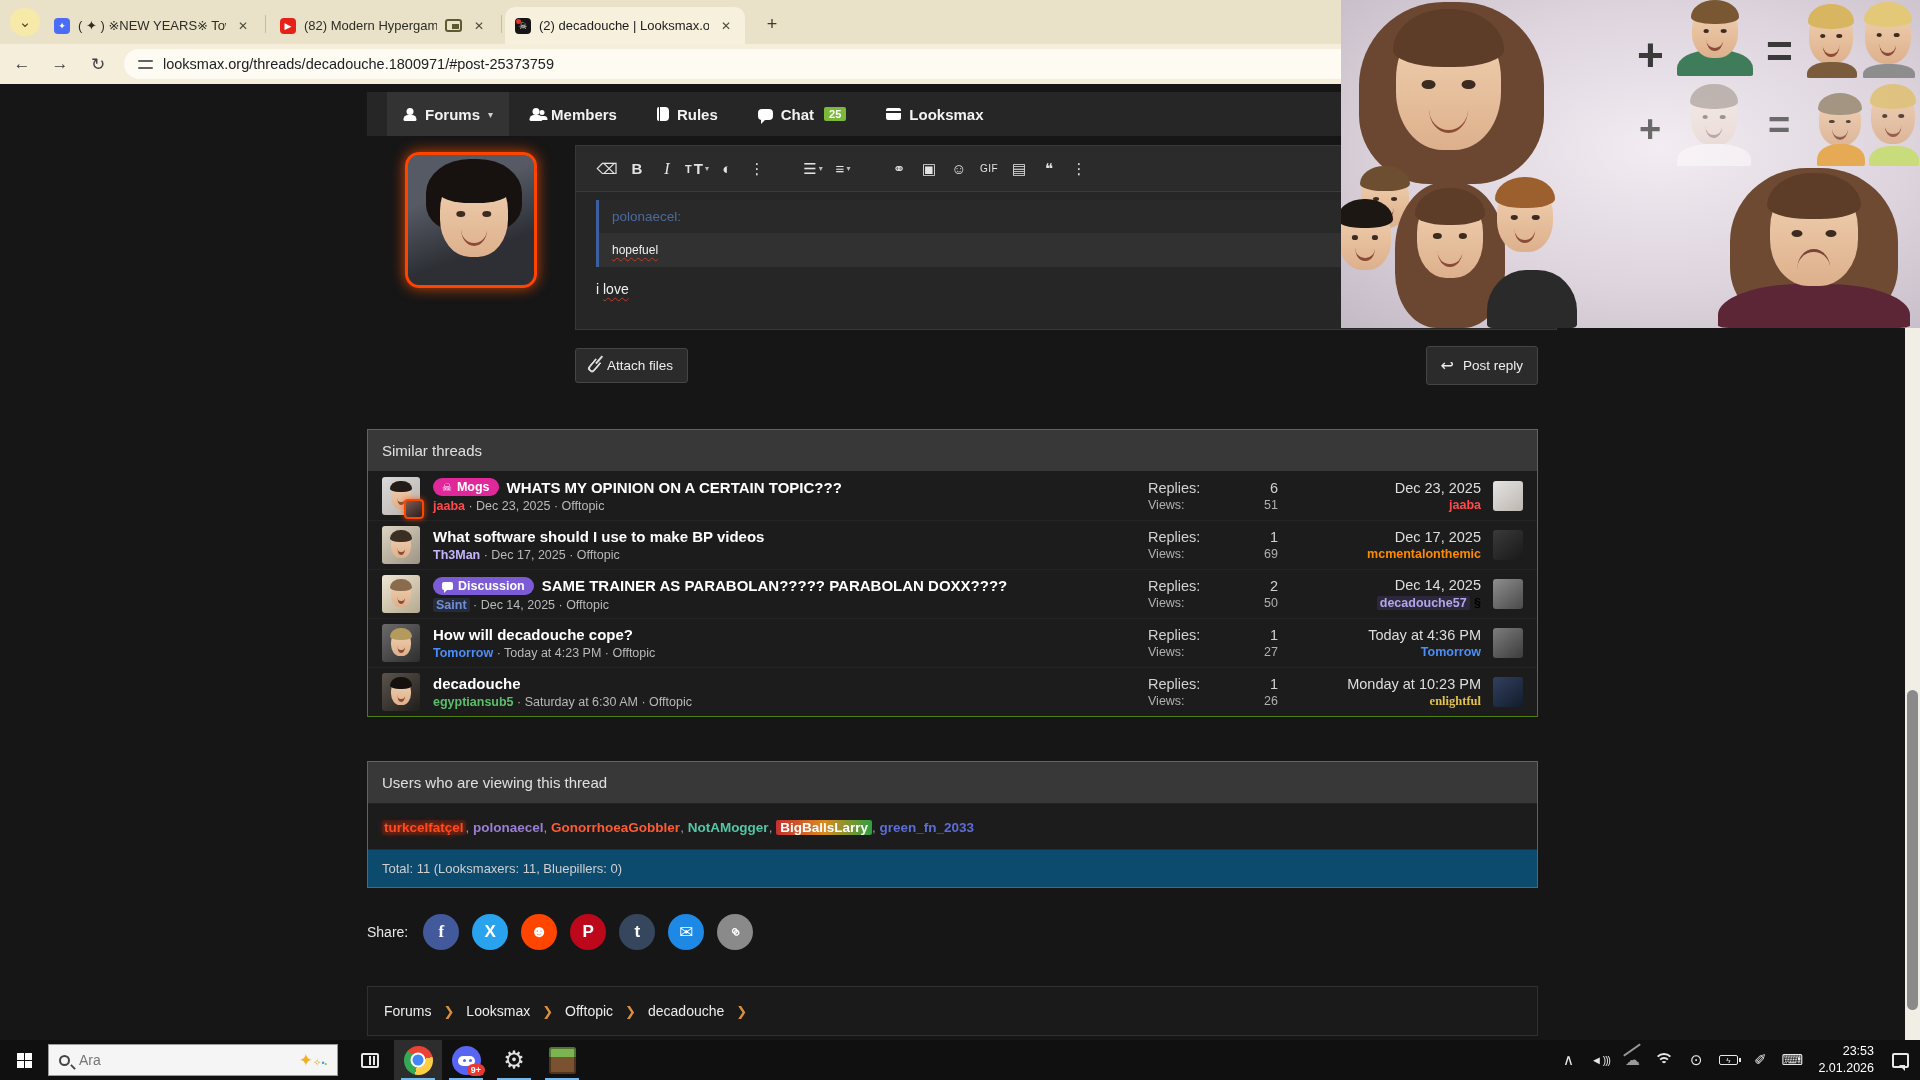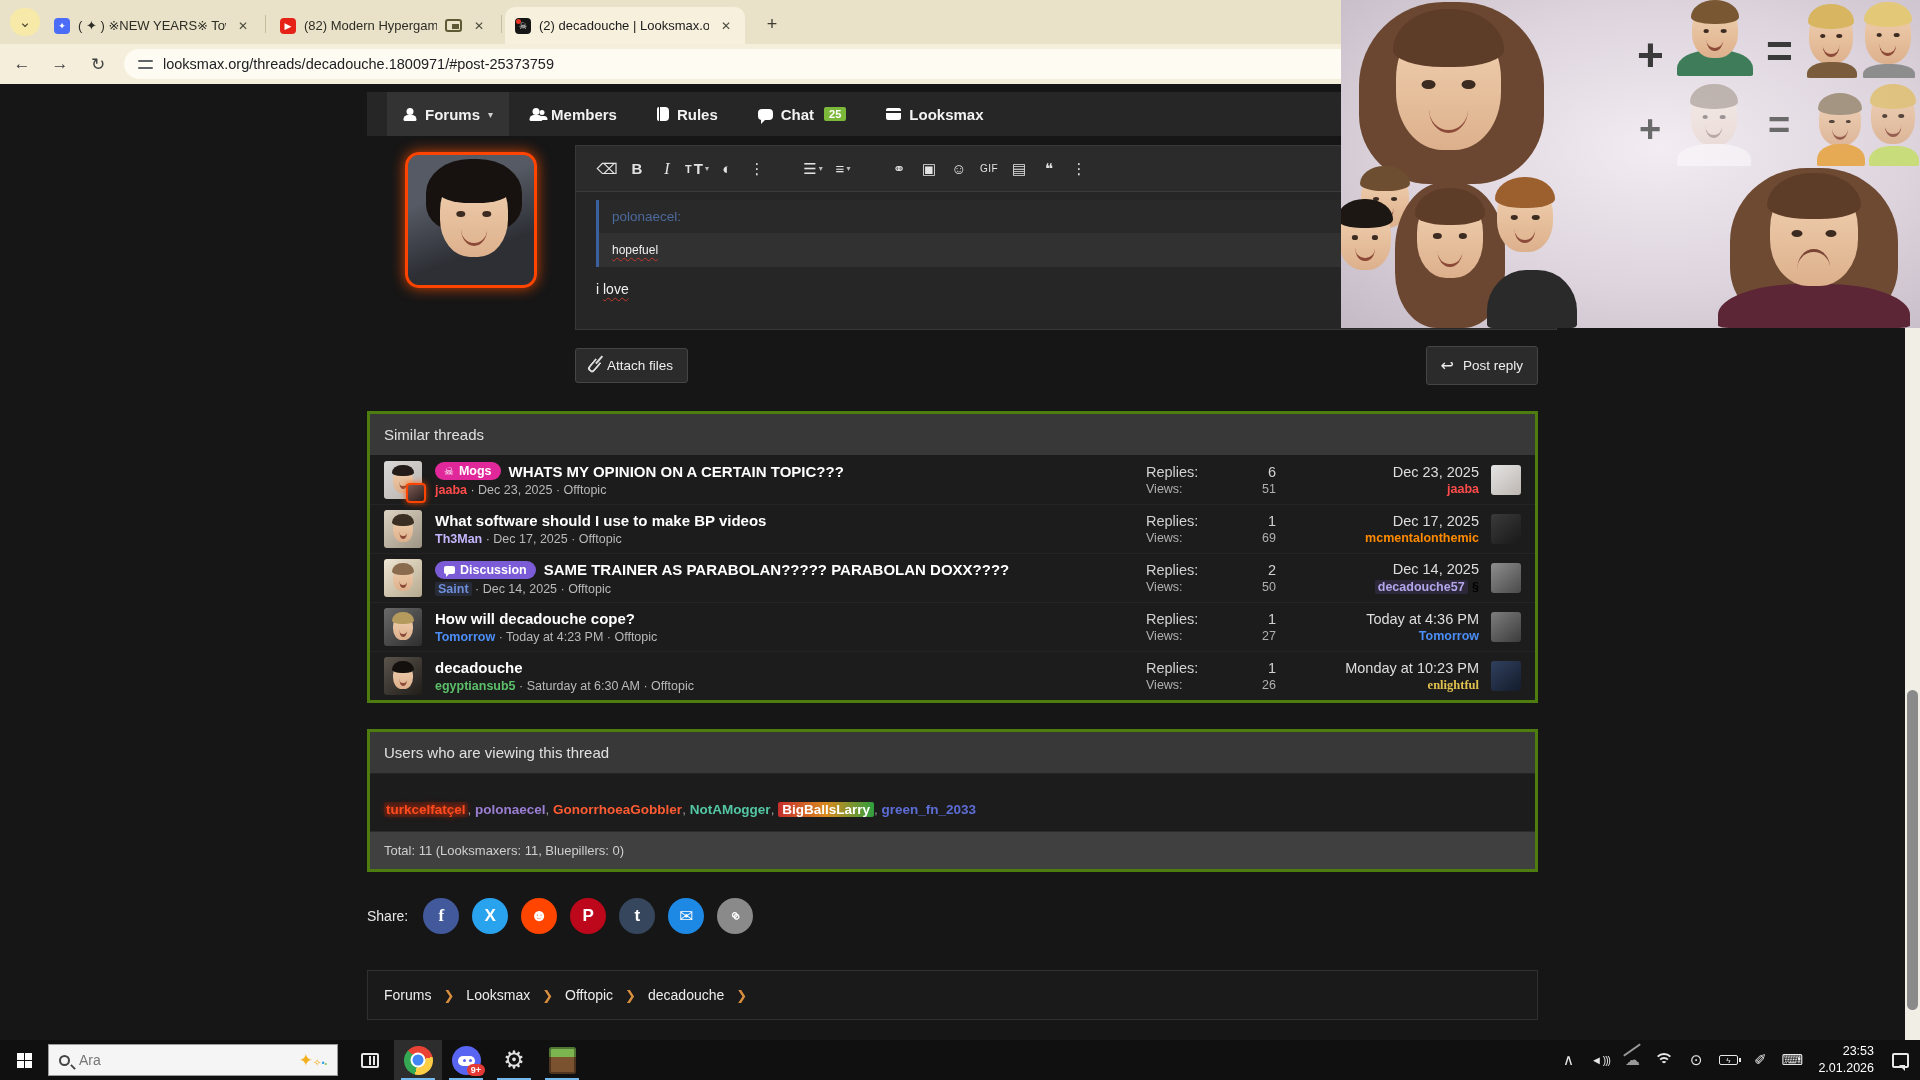--- a/index.html
+++ b/index.html
@@ -78,21 +78,21 @@
   .wavy{text-decoration:underline;text-decoration-style:wavy;text-decoration-color:#c0392b;text-underline-offset:3px;text-decoration-thickness:1px}
   .reply-line{margin-top:14px;color:#f0f0f0;font-size:14px}
   .composer-actions{display:flex;margin-top:16px;align-items:center}
   .btn-dark{display:flex;align-items:center;gap:9px;background:#2b2b2b;border:1px solid #454545;color:#eee;font-size:13.5px;padding:9px 14px;border-radius:3px;cursor:pointer}
   .attach{margin-left:208px}
   .post{margin-left:auto}
   .clip{width:8px;height:14px;border:2px solid #ddd;border-top:none;border-radius:0 0 5px 5px;transform:rotate(40deg);position:relative}
   .clip::before{content:"";position:absolute;left:1px;top:-6px;width:2px;height:10px;background:#ddd}
 
   
-  .panel{margin-top:26px;background:#1c1c1c;border:3px solid #4d7c0f}
+  .panel{margin-top:44px;background:#1c1c1c;border:1px solid #4d7c0f}
   .panel-head{height:41px;background:#383838;display:flex;align-items:center;padding:0 14px;color:#e0e0e0;font-size:15px}
   .trow{display:flex;align-items:center;height:49px;padding:0 14px;border-top:1px solid #242424}
   .t-av{width:38px;height:38px;border-radius:3px;flex:0 0 38px;position:relative;overflow:visible;cursor:pointer}
   .t-av .ph{position:absolute;inset:0;border-radius:3px;overflow:hidden}
   .mini-me{position:absolute;right:-4px;bottom:-4px;width:20px;height:20px;border:2px solid #ff4400;border-radius:4px;background:linear-gradient(145deg,#7c5a54,#2c1e1c);box-shadow:0 0 6px rgba(255,80,0,.8)}
   .t-main{flex:1;padding-left:13px;min-width:0}
   .t-title{display:flex;align-items:center;gap:8px;font-size:15px;font-weight:700;color:#fff;white-space:nowrap;cursor:pointer}
   .t-badge{display:inline-flex;align-items:center;gap:5px;color:#fff;font-size:12.5px;font-weight:700;padding:2px 9px;border-radius:10px}
   .t-badge .b-ico{font-size:11px}
   .bub-mini{width:11px;height:8px;background:#fff;border-radius:2px;position:relative}
@@ -103,28 +103,28 @@
   .t-stats{flex:0 0 130px;display:flex;flex-direction:column;gap:2px}
   .s-line{display:flex;justify-content:space-between}
   .s-line.r{font-size:14.5px;color:#d2d2d2}
   .s-line.v{font-size:12.5px;color:#b0b0b0}
   .t-last{flex:0 0 215px;text-align:right;padding-right:12px}
   .t-date{font-size:14.5px;color:#dedede}
   .t-user{font-size:12.5px;font-weight:600;margin-top:2px;cursor:pointer}
   .t-user.hl{background:rgba(120,100,200,.18);border-radius:2px;padding:0 3px}
   .m-av{width:30px;height:30px;border-radius:3px;flex:0 0 30px;overflow:hidden;cursor:pointer}
 
-  .v-body{padding:28px 14px 14px;border-top:1px solid #242424}
+  .v-body{padding:16px 14px 14px;border-top:1px solid #242424}
   .v-line{font-size:13.5px;font-weight:700}
   .v-line .sep{color:#9a9a9a;font-weight:400}
   .v-name{cursor:pointer}
   .v-name.hot{text-shadow:0 0 7px rgba(255,60,0,.9);background:rgba(160,30,10,.25);padding:0 2px;border-radius:2px}
   .v-name.grad{color:#fff;background:linear-gradient(90deg,#c62f2f,#d98a1f,#2f9e3f);padding:0 4px;border-radius:2px}
   .v-more{font-size:13px;color:#cfcfcf;margin-top:8px;font-weight:400}
-  .v-total{border-top:1px solid #2c2c2c;background:#404040;padding:11px 14px;color:#cfcfcf;font-size:13px}
+  .v-total{border-top:1px solid #2c2c2c;background:#0c4a6e;padding:11px 14px;color:#cfcfcf;font-size:13px}
 
   .share-row{display:flex;align-items:center;gap:13px;margin-top:26px}
   .share-label{color:#e8e8e8;font-size:14px;margin-right:2px}
   .sbtn{width:36px;height:36px;border-radius:50%;display:flex;align-items:center;justify-content:center;color:#fff;font-size:17px;font-weight:700;cursor:pointer}
   .sbtn .rot{display:inline-block;transform:rotate(45deg)}
   .crumbs{margin-top:36px;border:1px solid #303030;background:#1a1a1a;height:50px;display:flex;align-items:center;gap:12px;padding:0 16px;font-size:14px;color:#ececec}
   .crumb{cursor:pointer}
   .crumb-sep{color:#d98f3e;font-size:13px}
 
   

